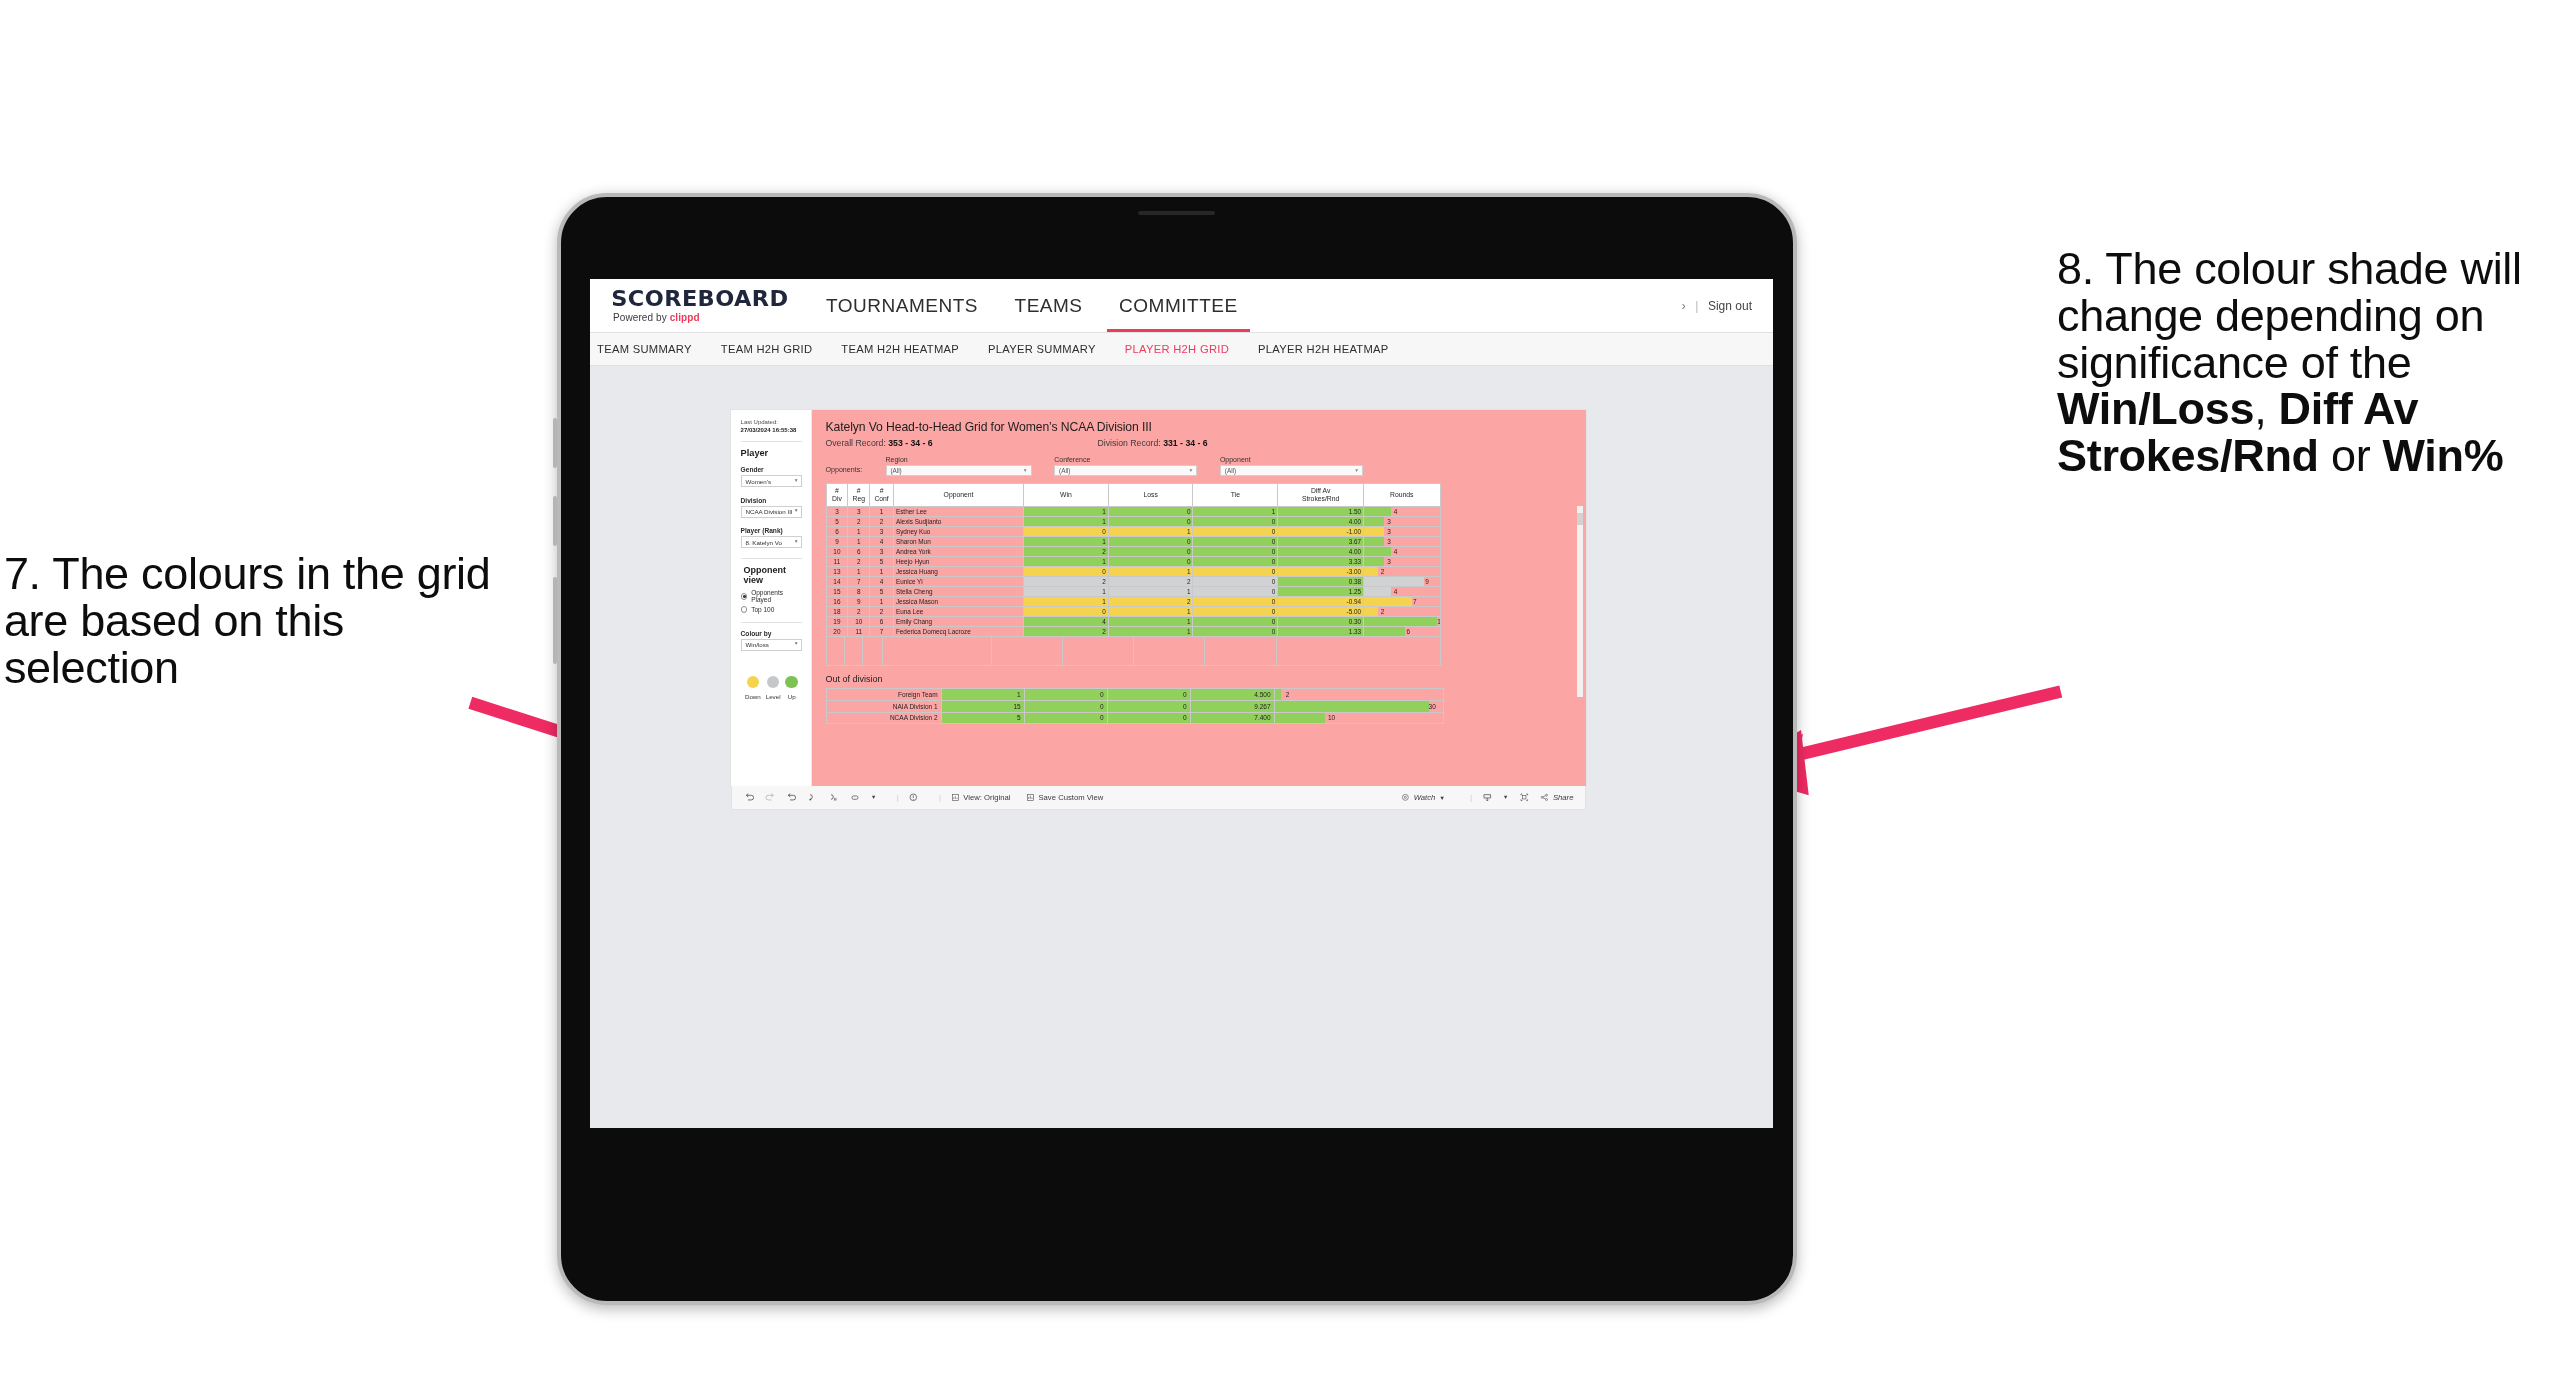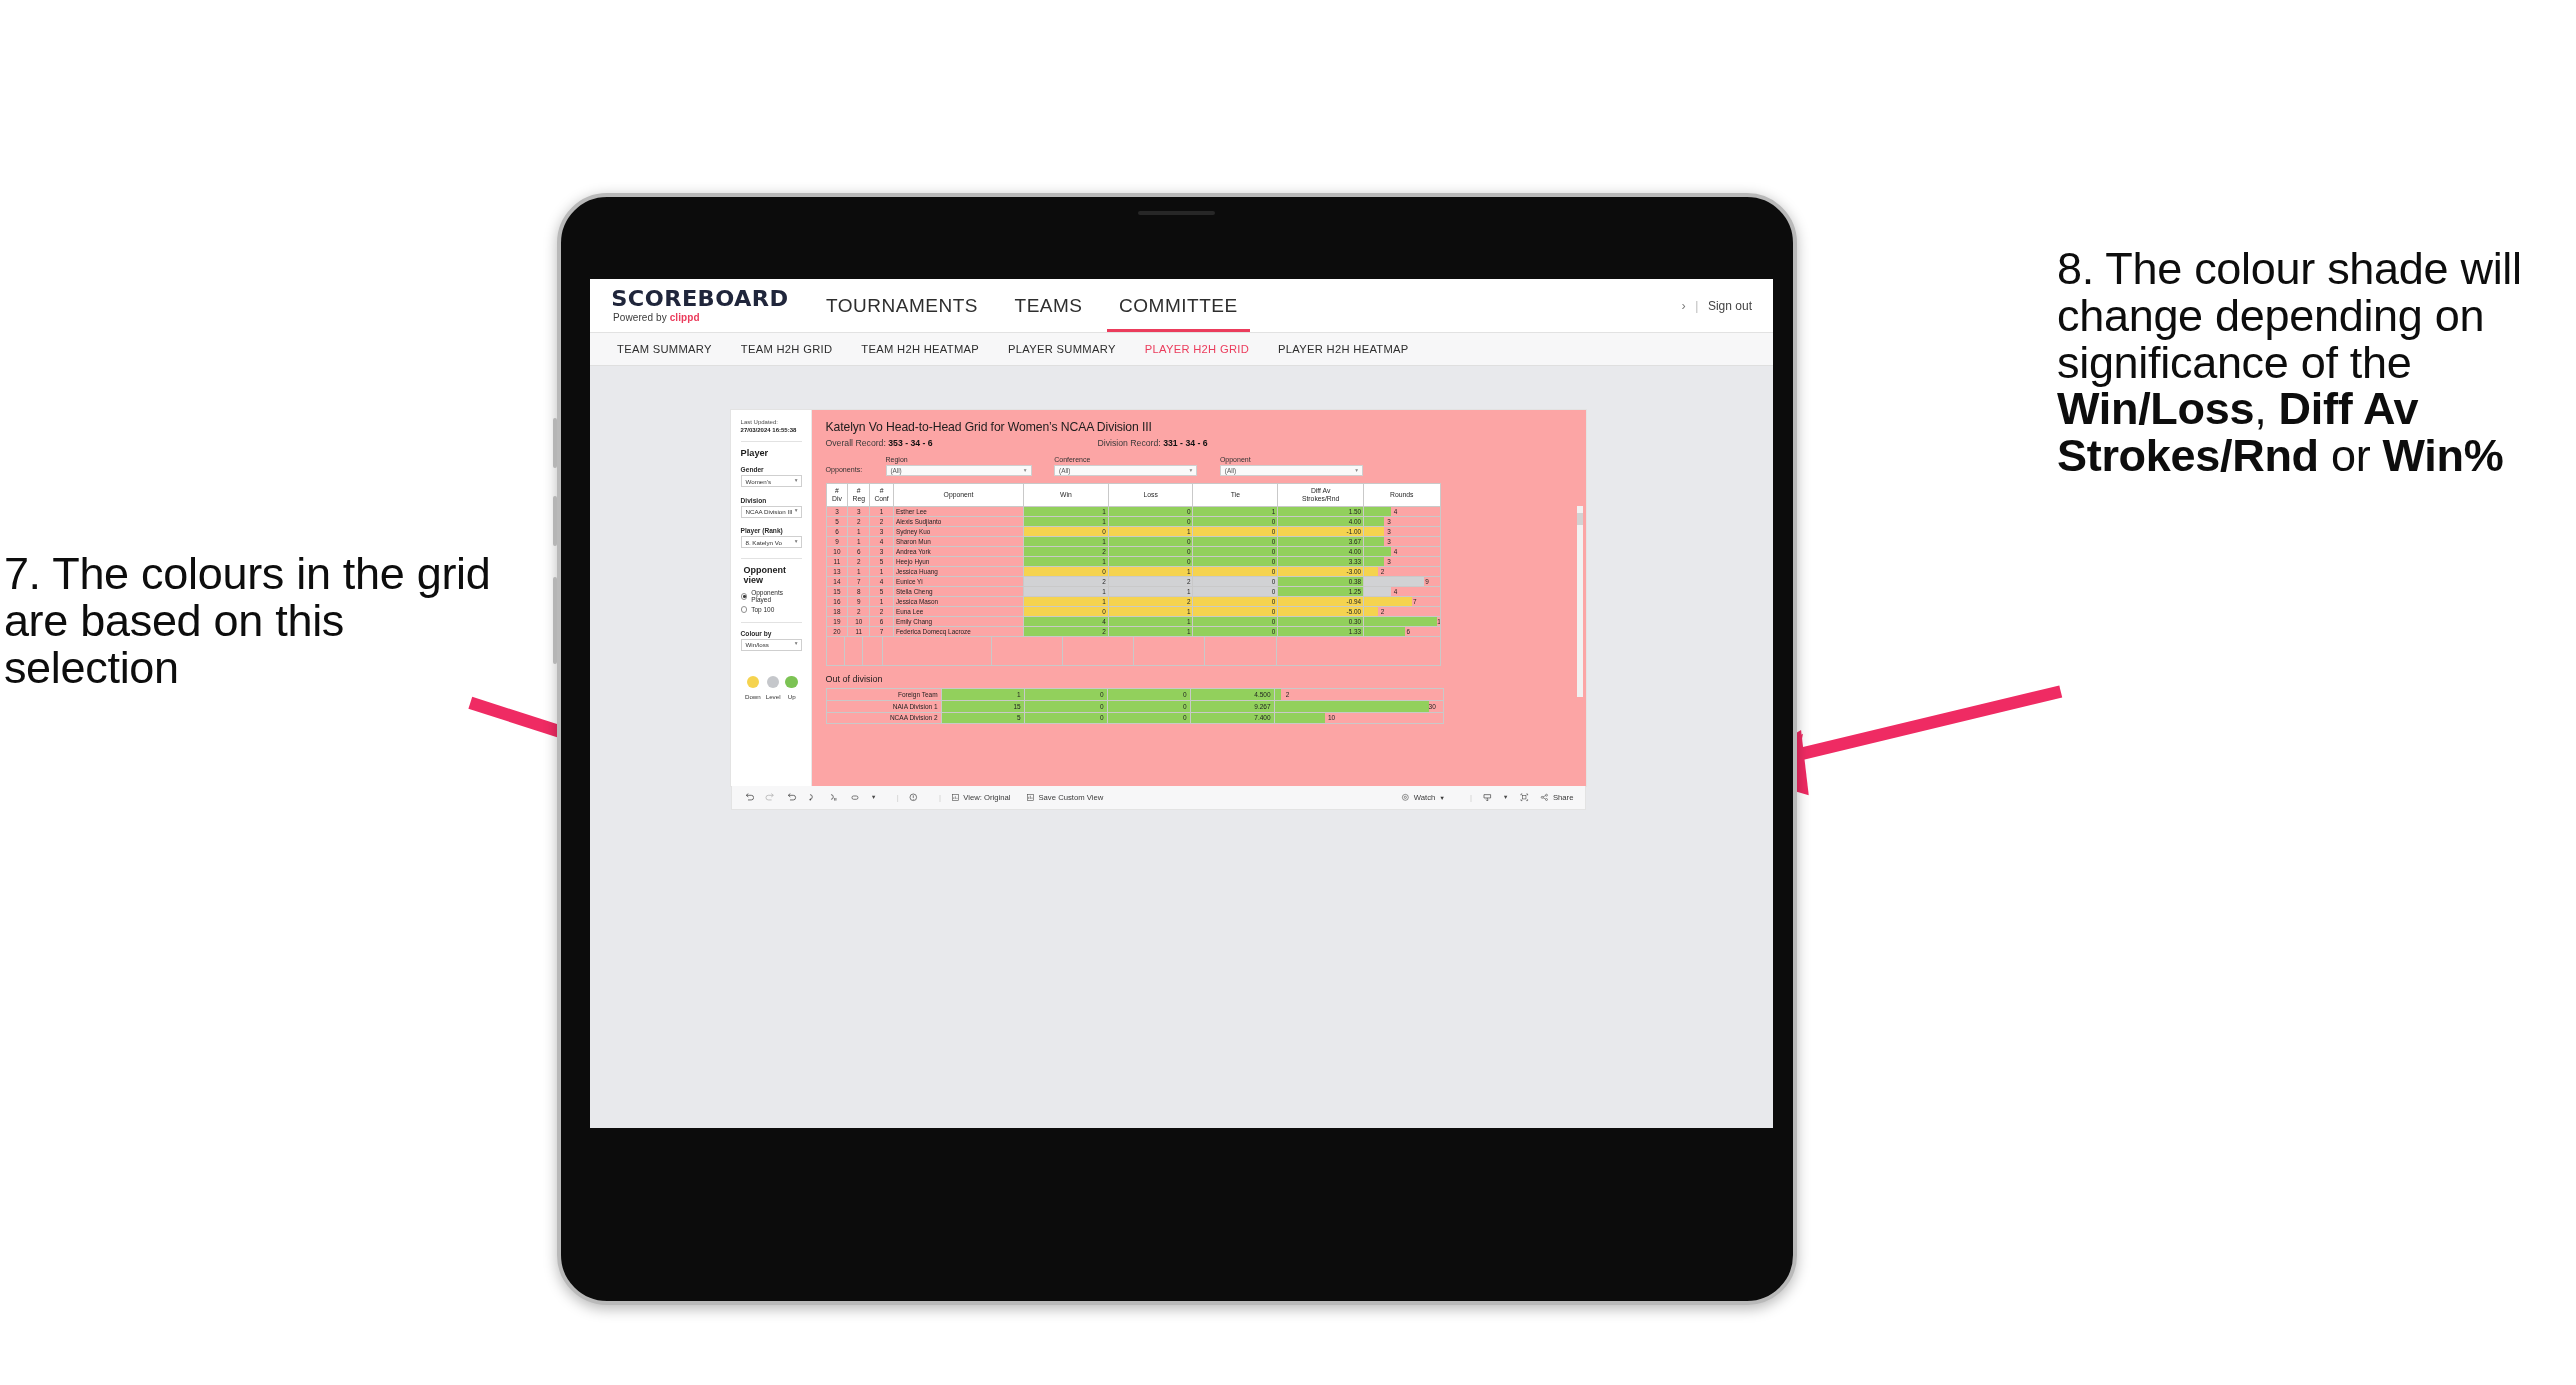--- a/index.html
+++ b/index.html
@@ -89,21 +89,21 @@
   }
   #header-chev { font-size: 12.5px; color:#777; }
   #header-div { color:#bbb; }
   #signout { cursor:pointer; }
 
   
   #subnav {
     height: 33px; background: #f7f7f8;
     display:flex; align-items:center;
     border-bottom: 1px solid #dfdfdf;
-    padding-left: 27px;
+    padding-left: 7px;
   }
   .subnav-item {
     font-size: 11.2px; color: #2d2d2d; letter-spacing: 0.3px;
     margin-right: 29px; cursor: pointer; white-space:nowrap;
   }
   .subnav-item.active { color: #eb3c5c; }
 
   
   #content { position:relative; height: calc(100% - 87px); background:#e8e9ec; }
 
@@ -218,21 +218,21 @@
   #toolbar {
     position:absolute; left: 141px; top: 420px;
     width: 855px; height: 24px;
     background:#f7f7f8; border:1px solid #e3e3e3; border-top:none;
     display:flex; align-items:center; padding: 0 11.6px;
     font-size: 7.7px; color:#3a3a3a;
   }
   .tb-ico { margin-right: 10.6px; color:#4a4a4a; font-size: 10.6px; line-height:1; cursor:pointer;}
   .tb-sep { color:#ccc; margin: 0 9.6px; }
   .tb-txt { display:flex; align-items:center; gap:3.9px; margin-right:15.4px; cursor:pointer;}
-  .tb-right { margin-left:auto; display:flex; align-items:center; gap:0; }
+  .tb-right { margin-left:auto; display:flex; align-items:center; gap:0;font-style:italic; }
   svg { display:block; }
 </style>
 </head>
 <body>
 
 <div id="stage">
 
   <div class="annot" id="annot-left">7. The colours in the grid are based on this selection</div>
 
   <svg class="arrow" id="arrow-left" style="left:453px; top:693px;" width="385" height="135" viewBox="0 0 400 140">

